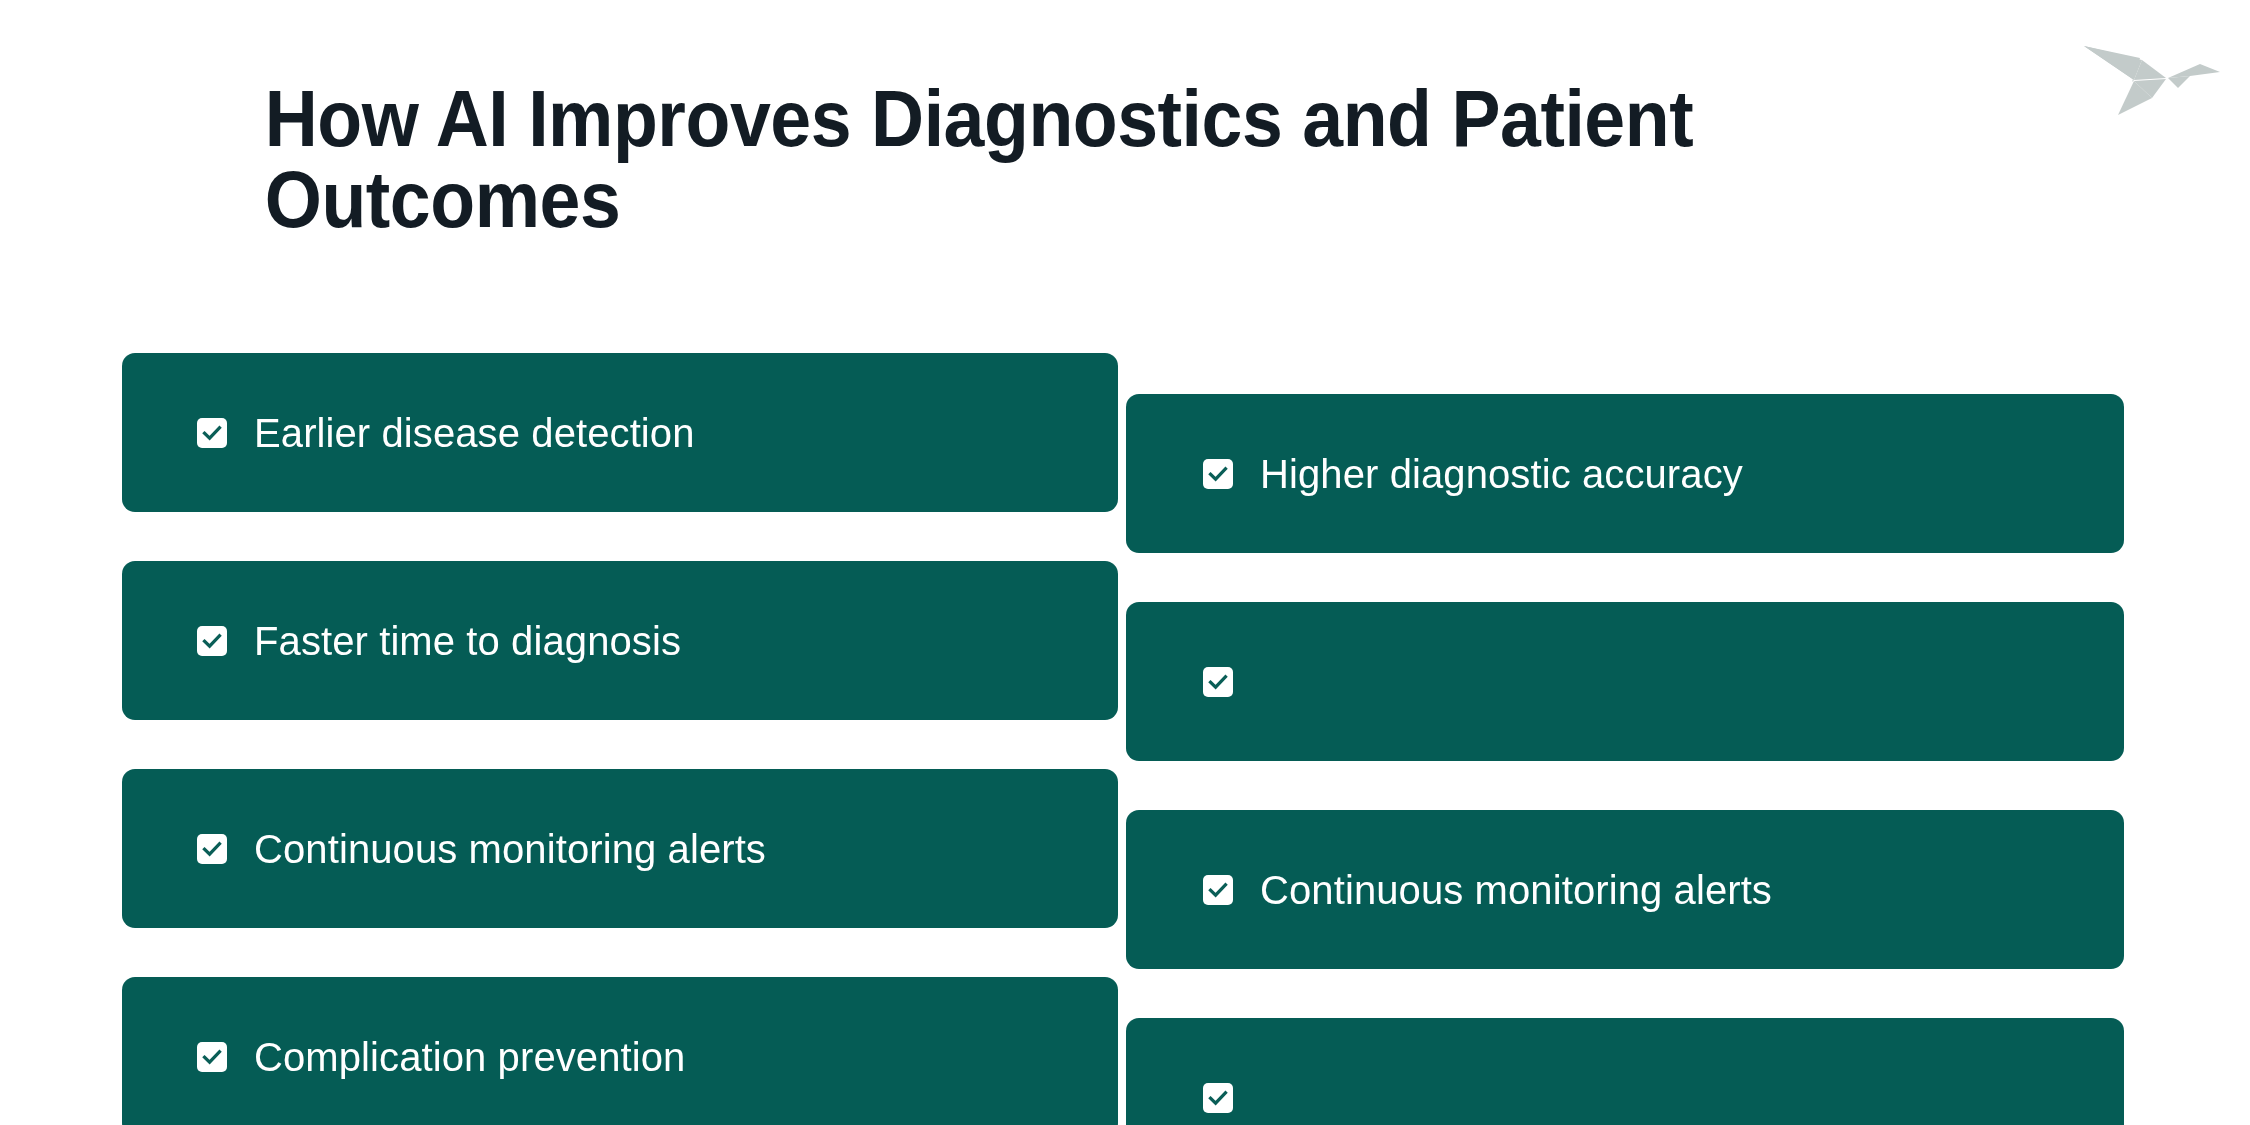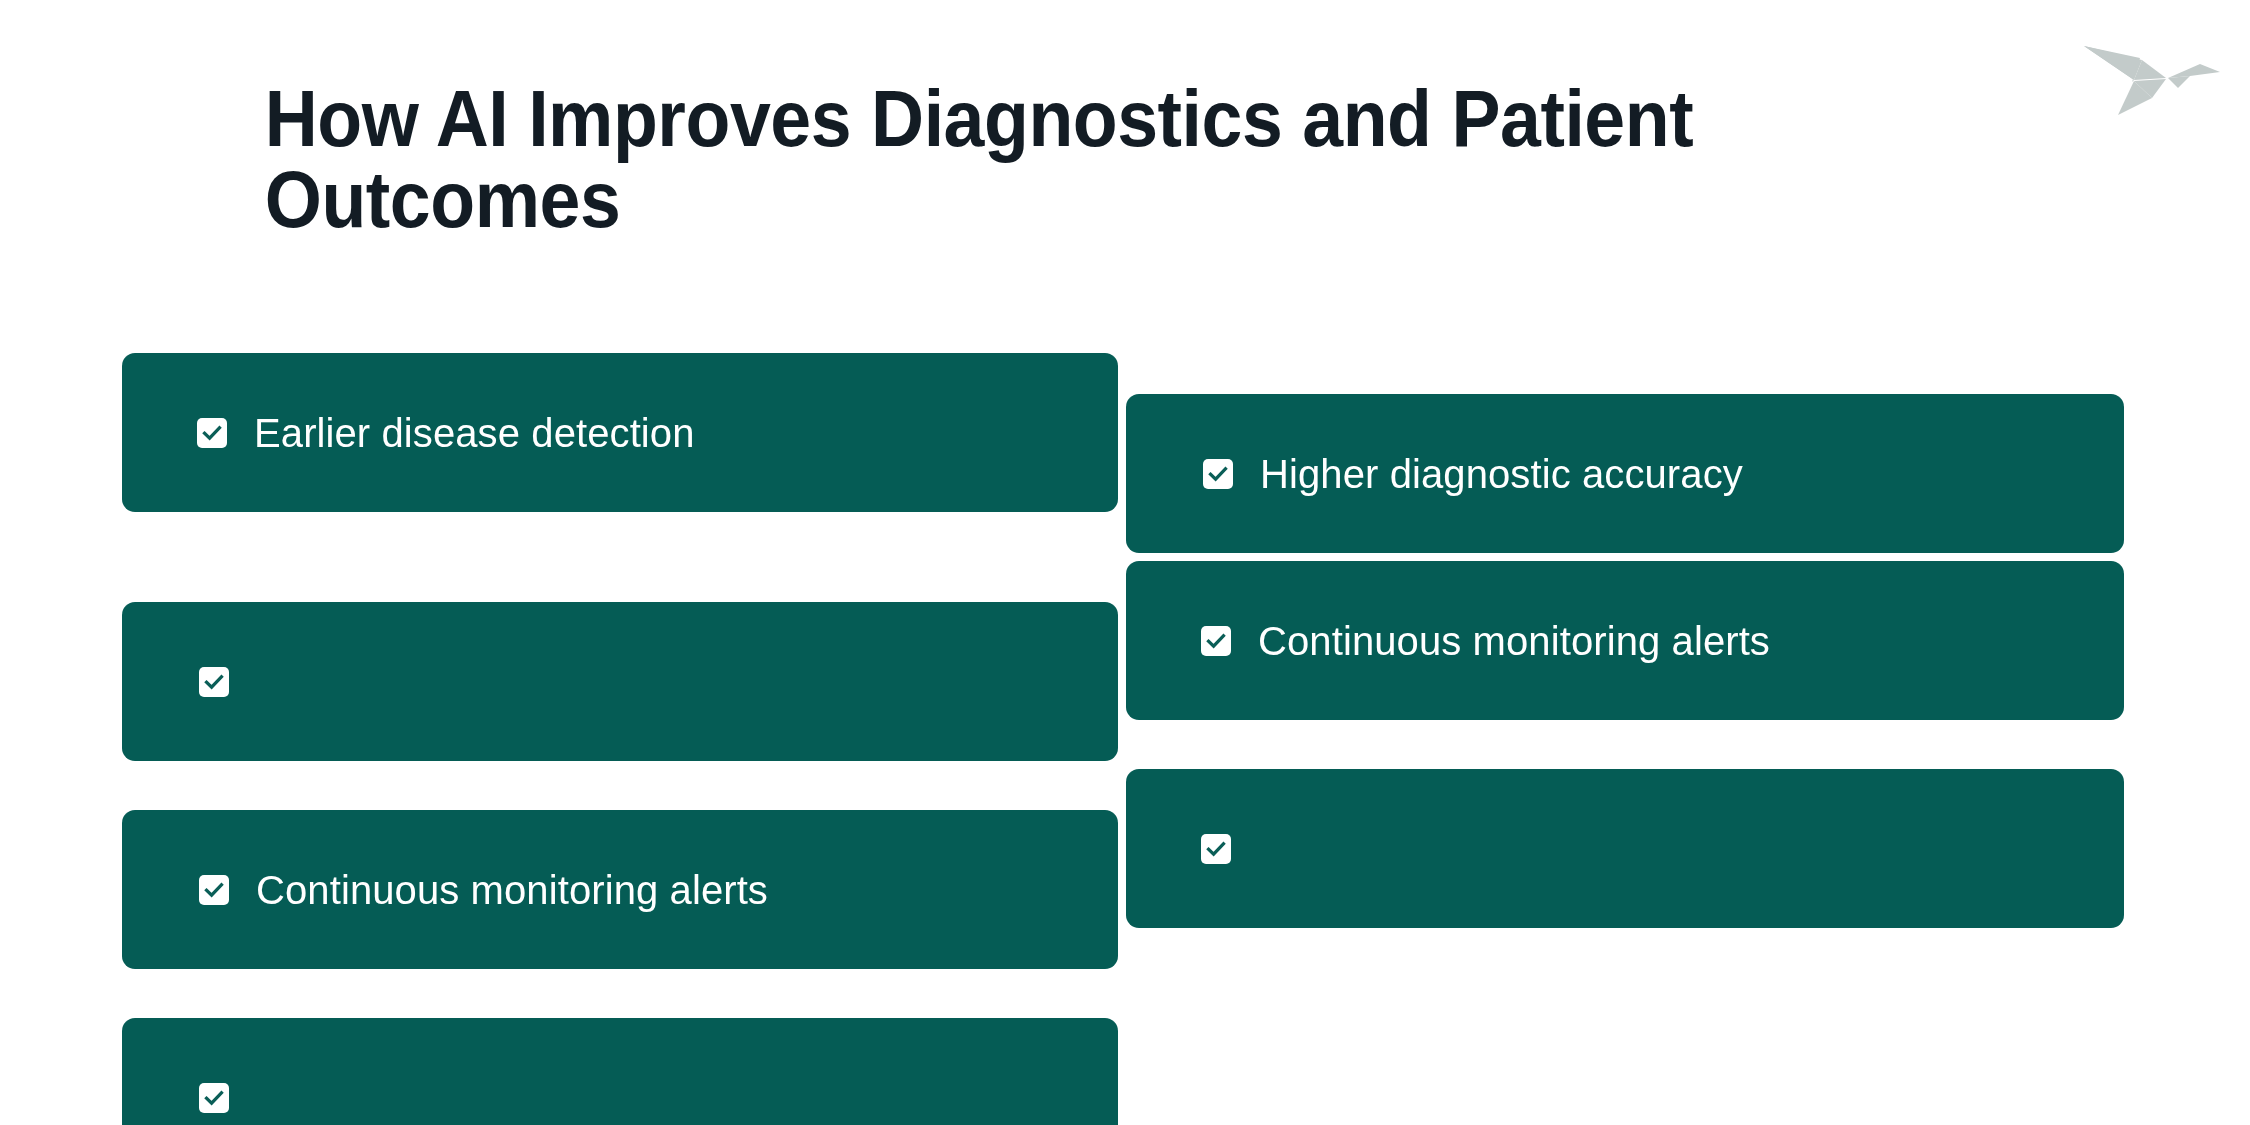--- a/index.html
+++ b/index.html
@@ -126,20 +126,28 @@
       <span class="card-label">Earlier disease detection</span>
     </div>
     <div class="card col-right">
       <span class="checkbox">
         <svg width="22" height="22" viewBox="0 0 22 22">
           <path d="M3.5 11.2 L8.6 16.2 L18.5 5.8" fill="none" stroke="#0a5e57" stroke-width="3.2" stroke-linecap="square" stroke-linejoin="miter"></path>
         </svg>
       </span>
       <span class="card-label">Higher diagnostic accuracy</span>
     </div>
+    <div class="card">
+      <span class="checkbox">
+        <svg width="22" height="22" viewBox="0 0 22 22">
+          <path d="M3.5 11.2 L8.6 16.2 L18.5 5.8" fill="none" stroke="#0a5e57" stroke-width="3.2" stroke-linecap="square" stroke-linejoin="miter"></path>
+        </svg>
+      </span>
+      <span class="card-label">Faster time to diagnosis</span>
+    </div>
     <div class="card col-right">
       <span class="checkbox">
         <svg width="22" height="22" viewBox="0 0 22 22">
           <path d="M3.5 11.2 L8.6 16.2 L18.5 5.8" fill="none" stroke="#0a5e57" stroke-width="3.2" stroke-linecap="square" stroke-linejoin="miter"></path>
         </svg>
       </span>
     </div>
     <div class="card">
       <span class="checkbox">
         <svg width="22" height="22" viewBox="0 0 22 22">
@@ -155,20 +163,21 @@
         </svg>
       </span>
       <span class="card-label">Continuous monitoring alerts</span>
     </div>
     <div class="card">
       <span class="checkbox">
         <svg width="22" height="22" viewBox="0 0 22 22">
           <path d="M3.5 11.2 L8.6 16.2 L18.5 5.8" fill="none" stroke="#0a5e57" stroke-width="3.2" stroke-linecap="square" stroke-linejoin="miter"></path>
         </svg>
       </span>
+      <span class="card-label">Complication prevention</span>
     </div>
     <div class="card col-right">
       <span class="checkbox">
         <svg width="22" height="22" viewBox="0 0 22 22">
           <path d="M3.5 11.2 L8.6 16.2 L18.5 5.8" fill="none" stroke="#0a5e57" stroke-width="3.2" stroke-linecap="square" stroke-linejoin="miter"></path>
         </svg>
       </span>
     </div>
   </div>
 

